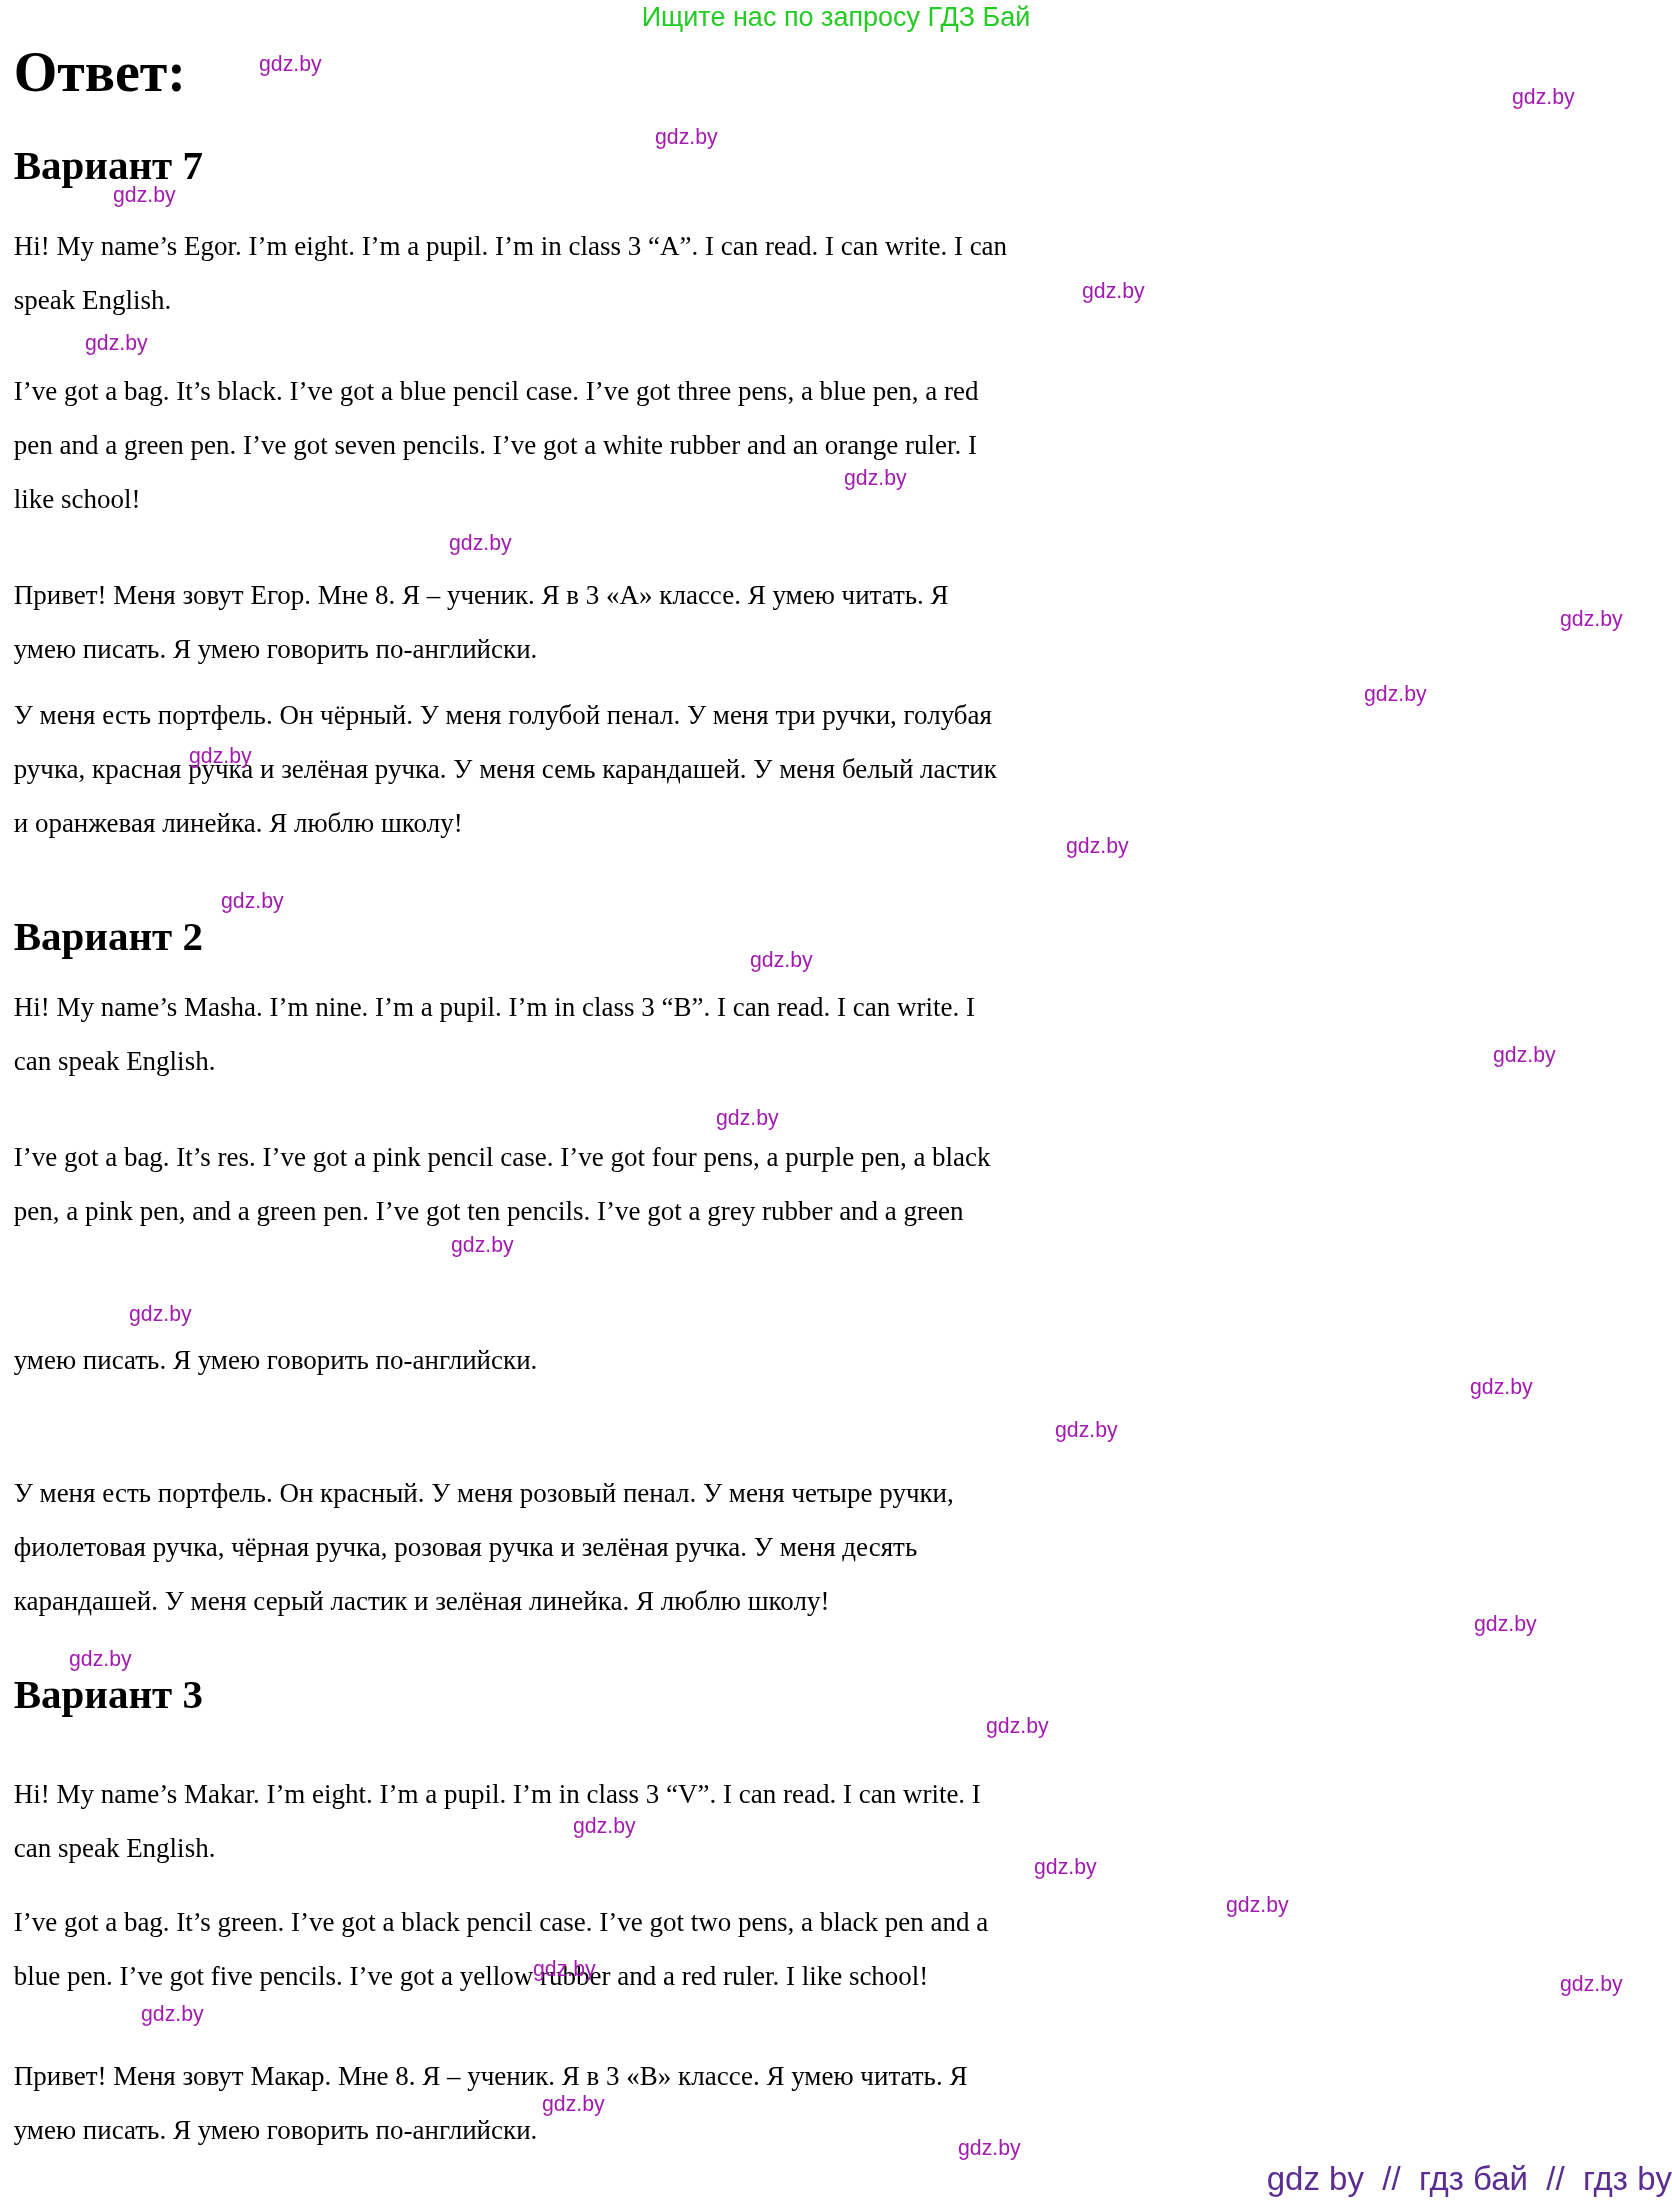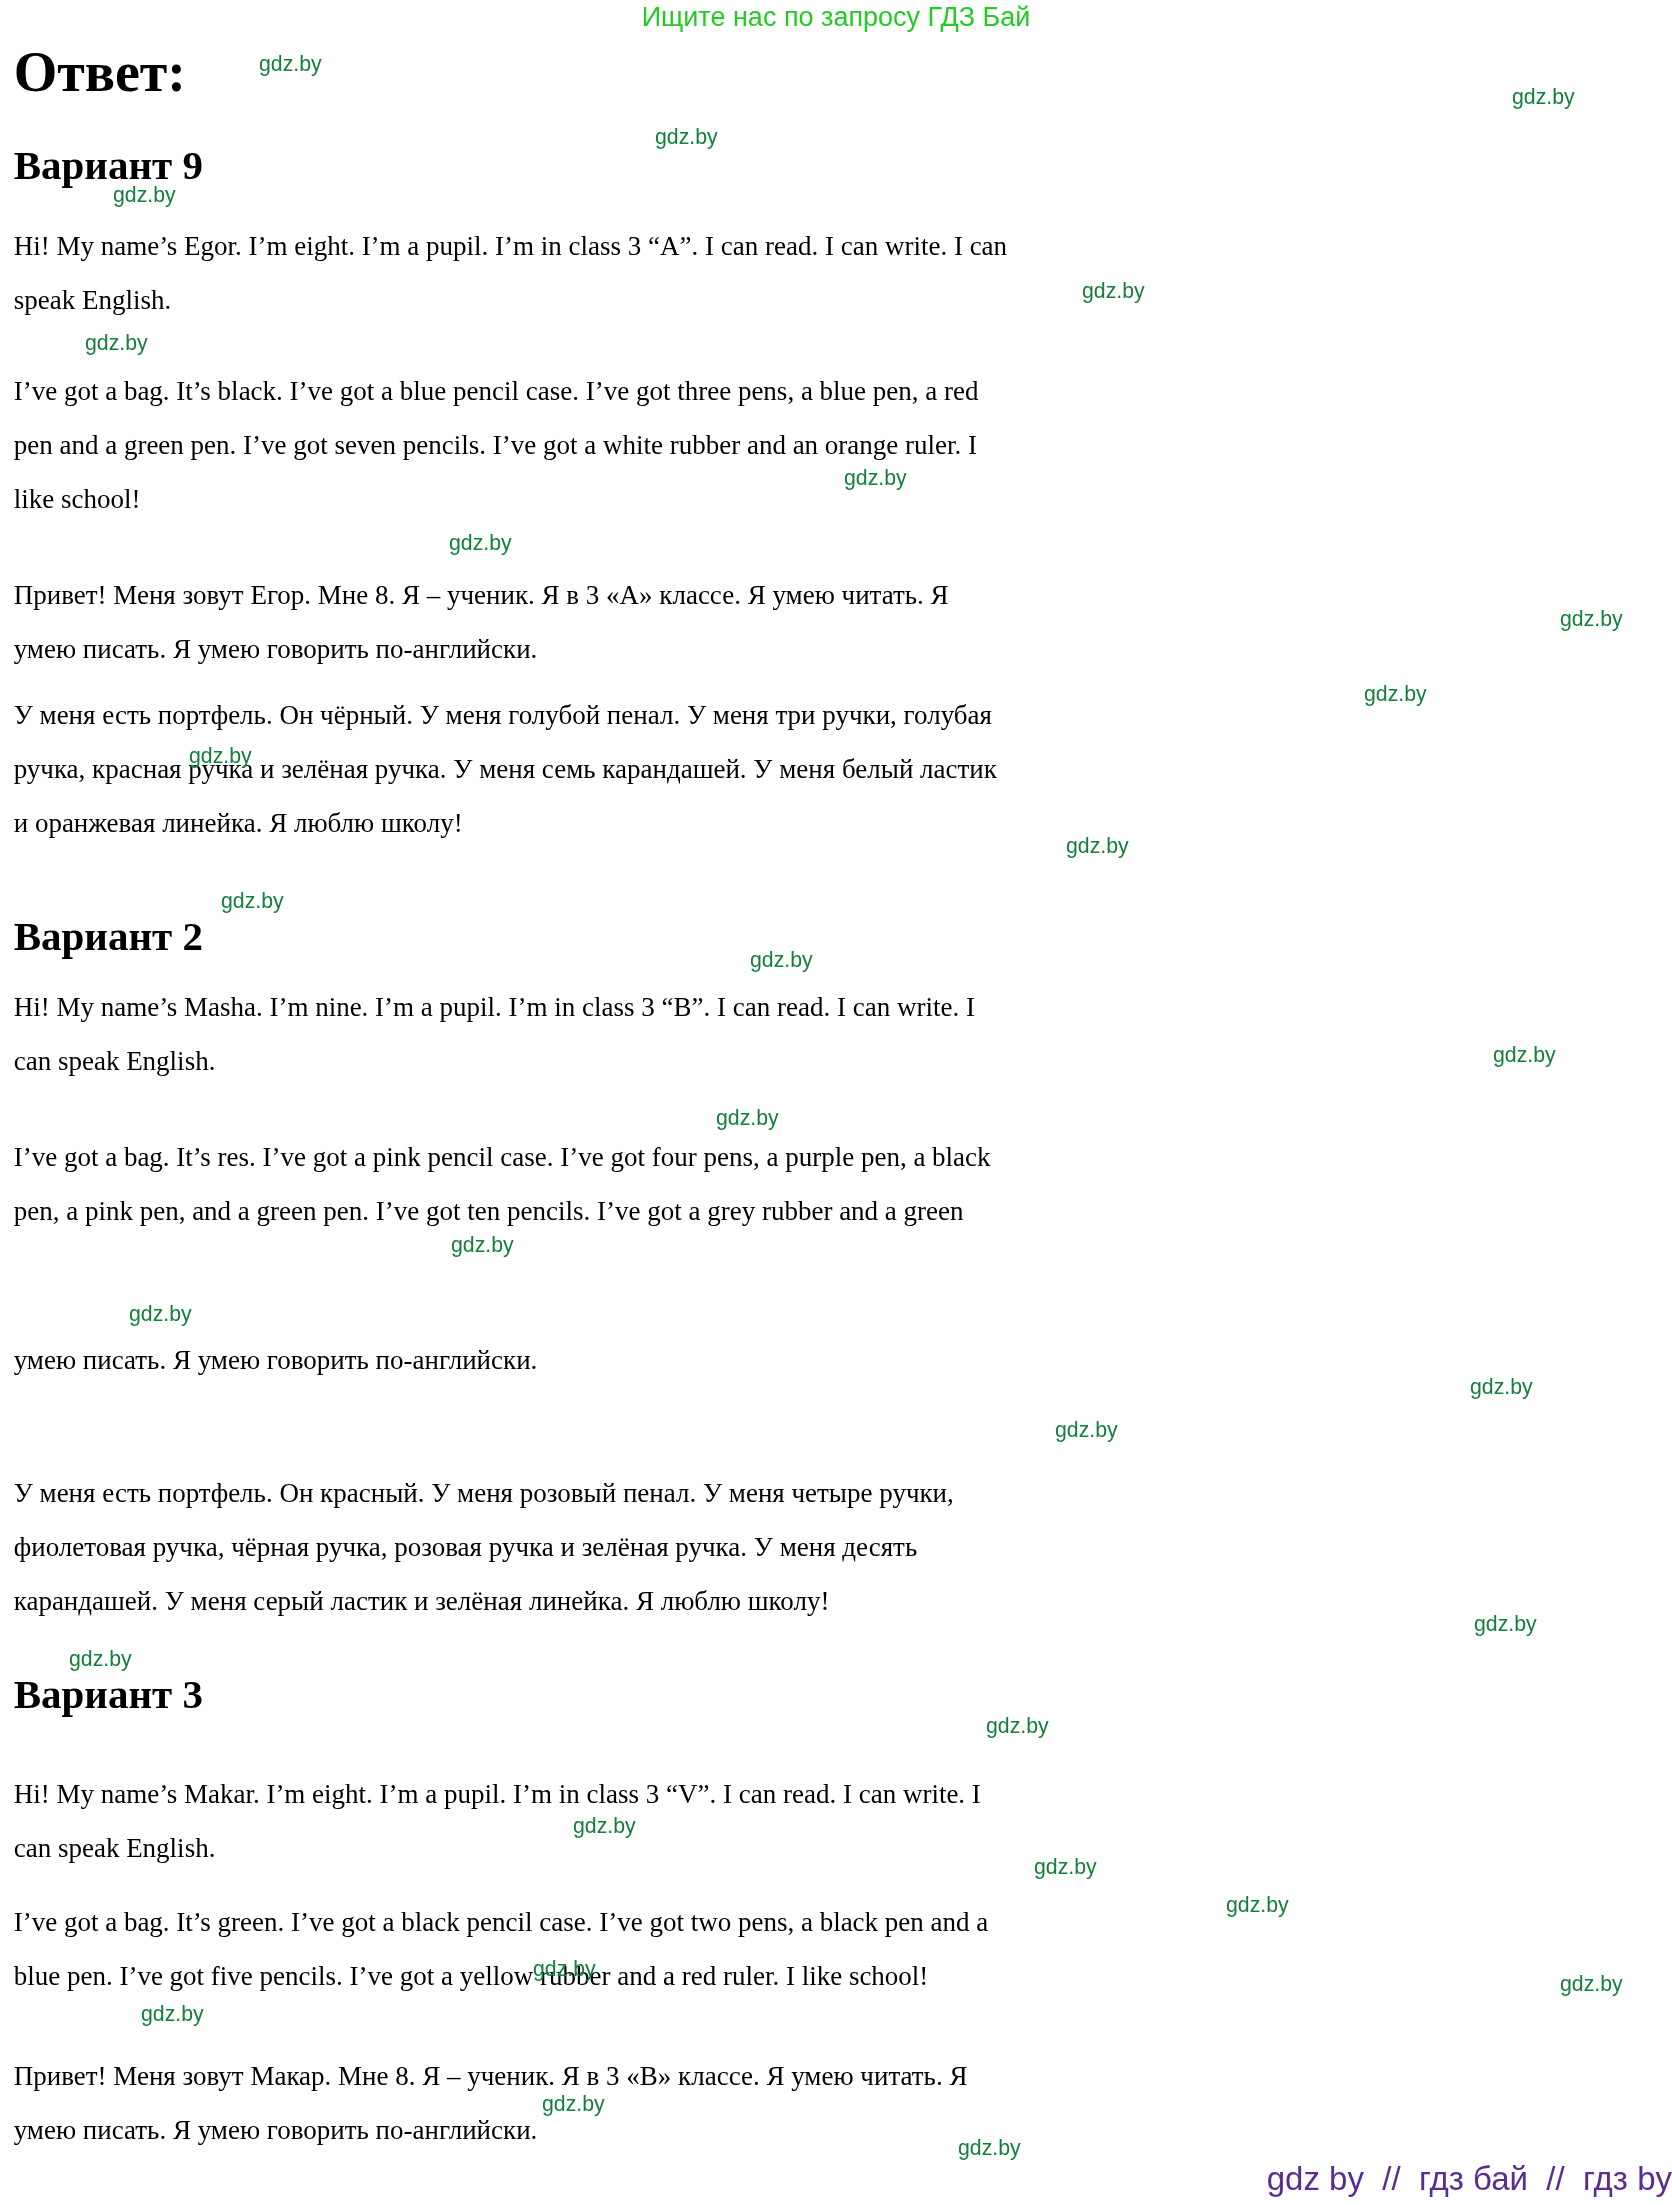--- a/index.html
+++ b/index.html
@@ -45,21 +45,21 @@
   .line{
     font-size:27px;
     line-height:54px;
     white-space:nowrap;
   }
   .wm{
     position:absolute;
     font-family:"Liberation Sans", sans-serif;
     font-size:21.3px;
     line-height:23px;
-    color:#15803d;
+    color:#a21caf;
     white-space:nowrap;
   }
   .footer{
     position:absolute;
     top:2160px;left:0;right:0;
     text-align:right;
     font-family:"Liberation Sans", sans-serif;
     font-size:33px;
     line-height:37px;
     white-space:pre;
@@ -67,21 +67,21 @@
 </style>
 </head>
 <body>
 
 <div class="page">
 
   <div class="banner" style="color: rgb(36, 203, 36);">Ищите нас по запросу ГДЗ Бай</div>
 
   <h1 class="answer">Ответ:</h1>
 
-  <h2 class="vh" style="top:142px">Вариант 9</h2>
+  <h2 class="vh" style="top:142px">Вариант 7</h2>
   <div class="para" style="top:219px">
     <div class="line">Hi! My name’s Egor. I’m eight. I’m a pupil. I’m in class 3 “A”. I can read. I can write. I can</div>
     <div class="line">speak English.</div>
   </div>
   <div class="para" style="top:364px">
     <div class="line">I’ve got a bag. It’s black. I’ve got a blue pencil case. I’ve got three pens, a blue pen, a red</div>
     <div class="line">pen and a green pen. I’ve got seven pencils. I’ve got a white rubber and an orange ruler. I</div>
     <div class="line">like school!</div>
   </div>
   <div class="para" style="top:568px">

